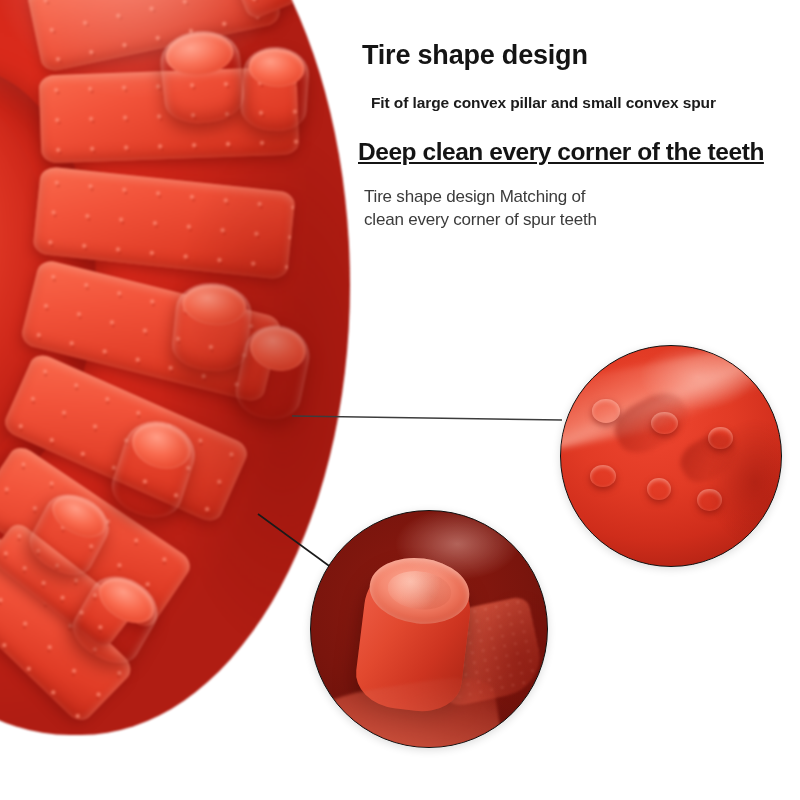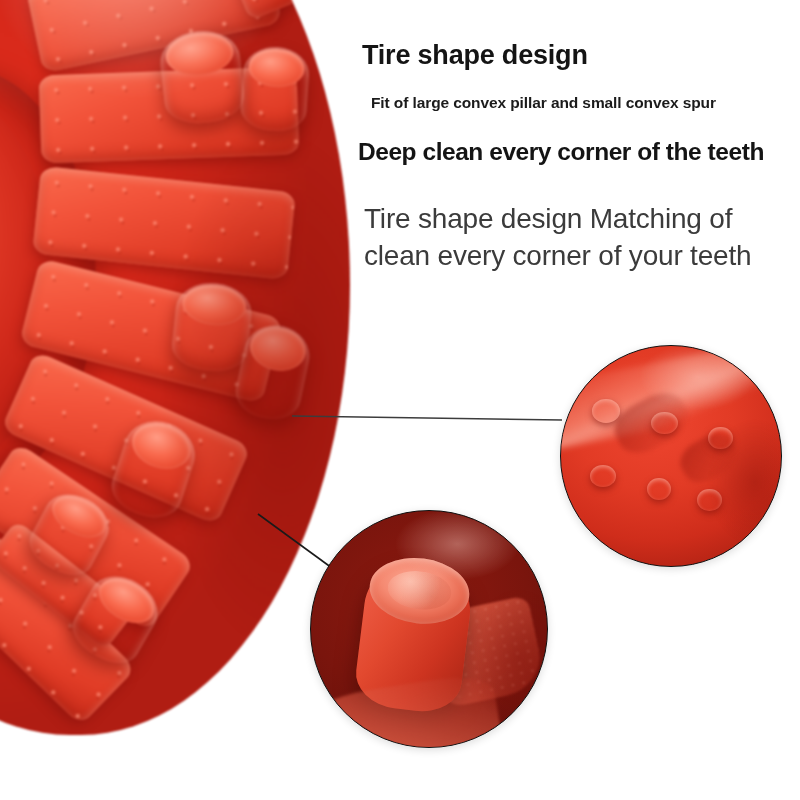--- a/index.html
+++ b/index.html
@@ -111,25 +111,25 @@
     letter-spacing:-.2px; white-space:nowrap;
   }
   .subhead {
     position:absolute; left:13px; top:94px;
     font-size: 15.5px; font-weight: 700; color:#1b1b1b;
     letter-spacing:-.1px; white-space:nowrap;
   }
   .headline2 {
     position:absolute; left:0px; top:138px;
     font-size: 24.5px; font-weight: 700; color:#141414;
-    letter-spacing:-.45px; white-space:nowrap;
+    letter-spacing:-.45px; white-space:nowrap;text-decoration:underline;
   }
   .body-copy {
-    position:absolute; left:6px; top:200px; width:392px;
-    font-size: 28px; font-weight: 300; color:#3b3b3b;
+    position:absolute; left:6px; top:186px; width:392px;
+    font-size: 17px; font-weight: 300; color:#3b3b3b;
     line-height: 1.33; letter-spacing:-.2px;
   }
   .body-copy span { display:block; white-space:nowrap; }
 
   
   .callout {
     position:absolute;
     border-radius:50%;
     border:1.6px solid #101010;
     overflow:hidden;
@@ -270,21 +270,21 @@
 
     <div class="glossy"></div>
   </div>
 
   <div class="text-block">
     <div class="headline">Tire shape design</div>
     <div class="subhead">Fit of large convex pillar and small convex spur</div>
     <div class="headline2">Deep clean every corner of the teeth</div>
     <div class="body-copy">
       <span>Tire shape design Matching of</span>
-      <span>clean every corner of your teeth</span>
+      <span>clean every corner of spur teeth</span>
     </div>
   </div>
 
   <svg class="leader">
     <line x1="292" y1="416" x2="562" y2="420" stroke="#3c3c3c" stroke-width="1.6"></line>
     <line x1="258" y1="514" x2="332" y2="568" stroke="#1a1a1a" stroke-width="1.6"></line>
   </svg>
 
   <div class="callout" id="callout-spur">
     <div class="streak"></div>

